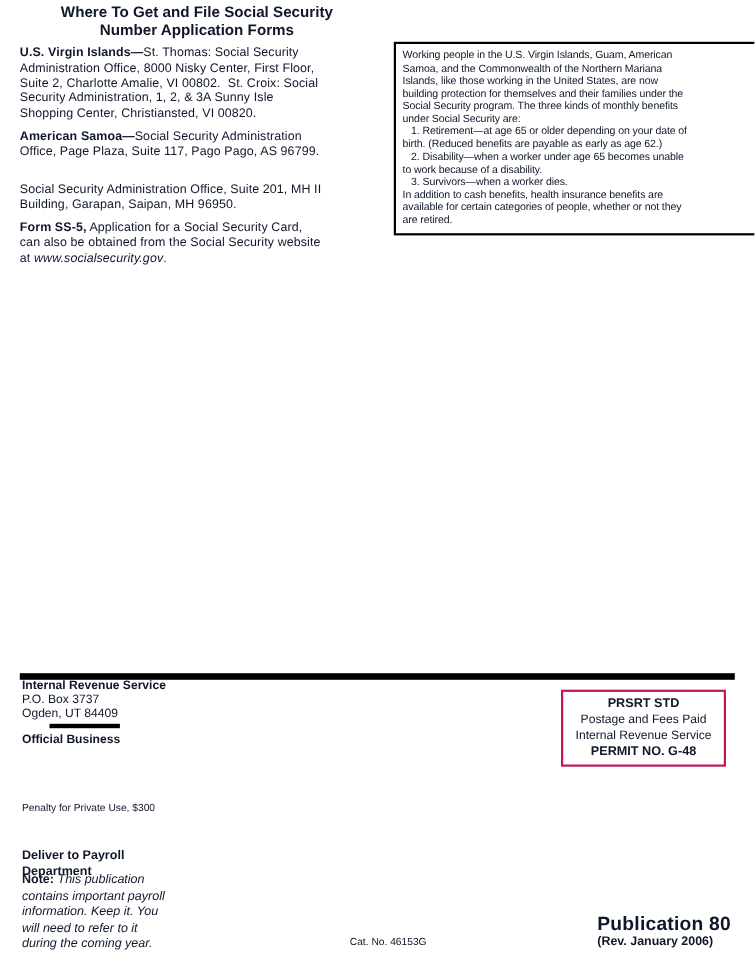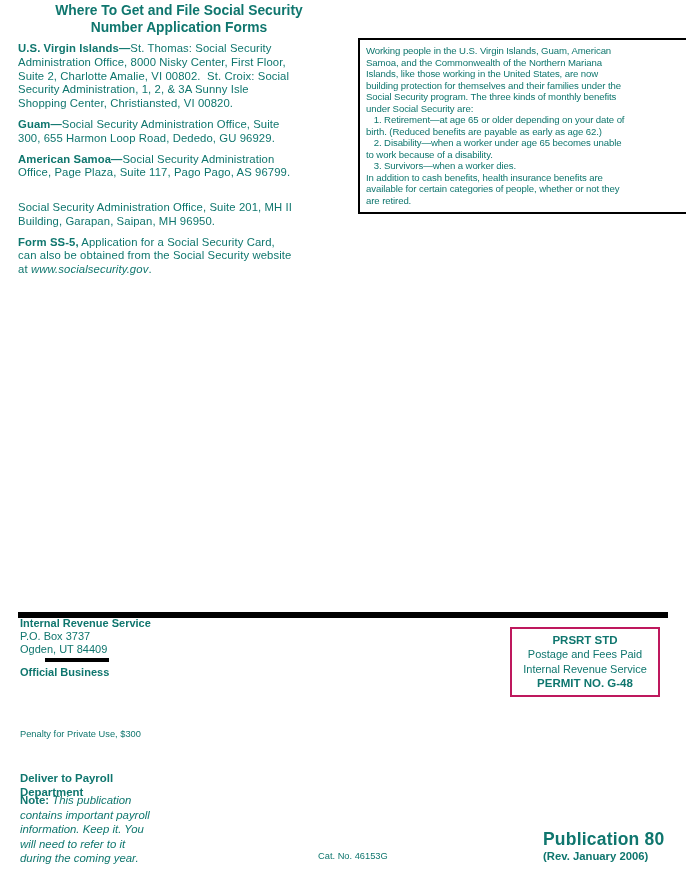--- a/index.html
+++ b/index.html
@@ -1,21 +1,21 @@
 <!DOCTYPE html>
 <html><head>
 <meta charset="utf-8">
 <style>
   html, body { margin: 0; padding: 0; background: #ffffff; }
   #page {
     position: relative;
     width: 686px;
     height: 870px;
     background: #ffffff;
-    color: #0f766e;
+    color: #0f172a;
     font-family: "Liberation Sans", sans-serif;
     overflow: hidden;
   }
   
   .left-col { position: absolute; left: 18px; top: 2px; width: 322px; }
   .doc-title {
     font-weight: bold; font-size: 13.8px; line-height: 17px;
     text-align: center; white-space: pre-wrap; margin-bottom: 6px;
   }
   .para {
@@ -70,22 +70,20 @@
   <div class="left-col">
     <div class="doc-title">Where To Get and File Social Security
 Number Application Forms</div>
 
     <div class="para"><span class="lead">U.S. Virgin Islands—</span><span>St. Thomas: Social Security
 Administration Office, 8000 Nisky Center, First Floor,
 Suite 2, Charlotte Amalie, VI 00802.  St. Croix: Social
 Security Administration, 1, 2, &amp; 3A Sunny Isle
 Shopping Center, Christiansted, VI 00820.</span></div>
 
-    <div class="para"><span class="lead">Guam—</span><span>Social Security Administration Office, Suite
-300, 655 Harmon Loop Road, Dededo, GU 96929.</span></div>
 
     <div class="para"><span class="lead">American Samoa—</span><span>Social Security Administration
 Office, Page Plaza, Suite 117, Pago Pago, AS 96799.</span></div>
 
     <div class="para"><span>
 Social Security Administration Office, Suite 201, MH II
 Building, Garapan, Saipan, MH 96950.</span></div>
 
     <div class="para"><span class="lead">Form SS-5,</span><span> Application for a Social Security Card,
 can also be obtained from the Social Security website

